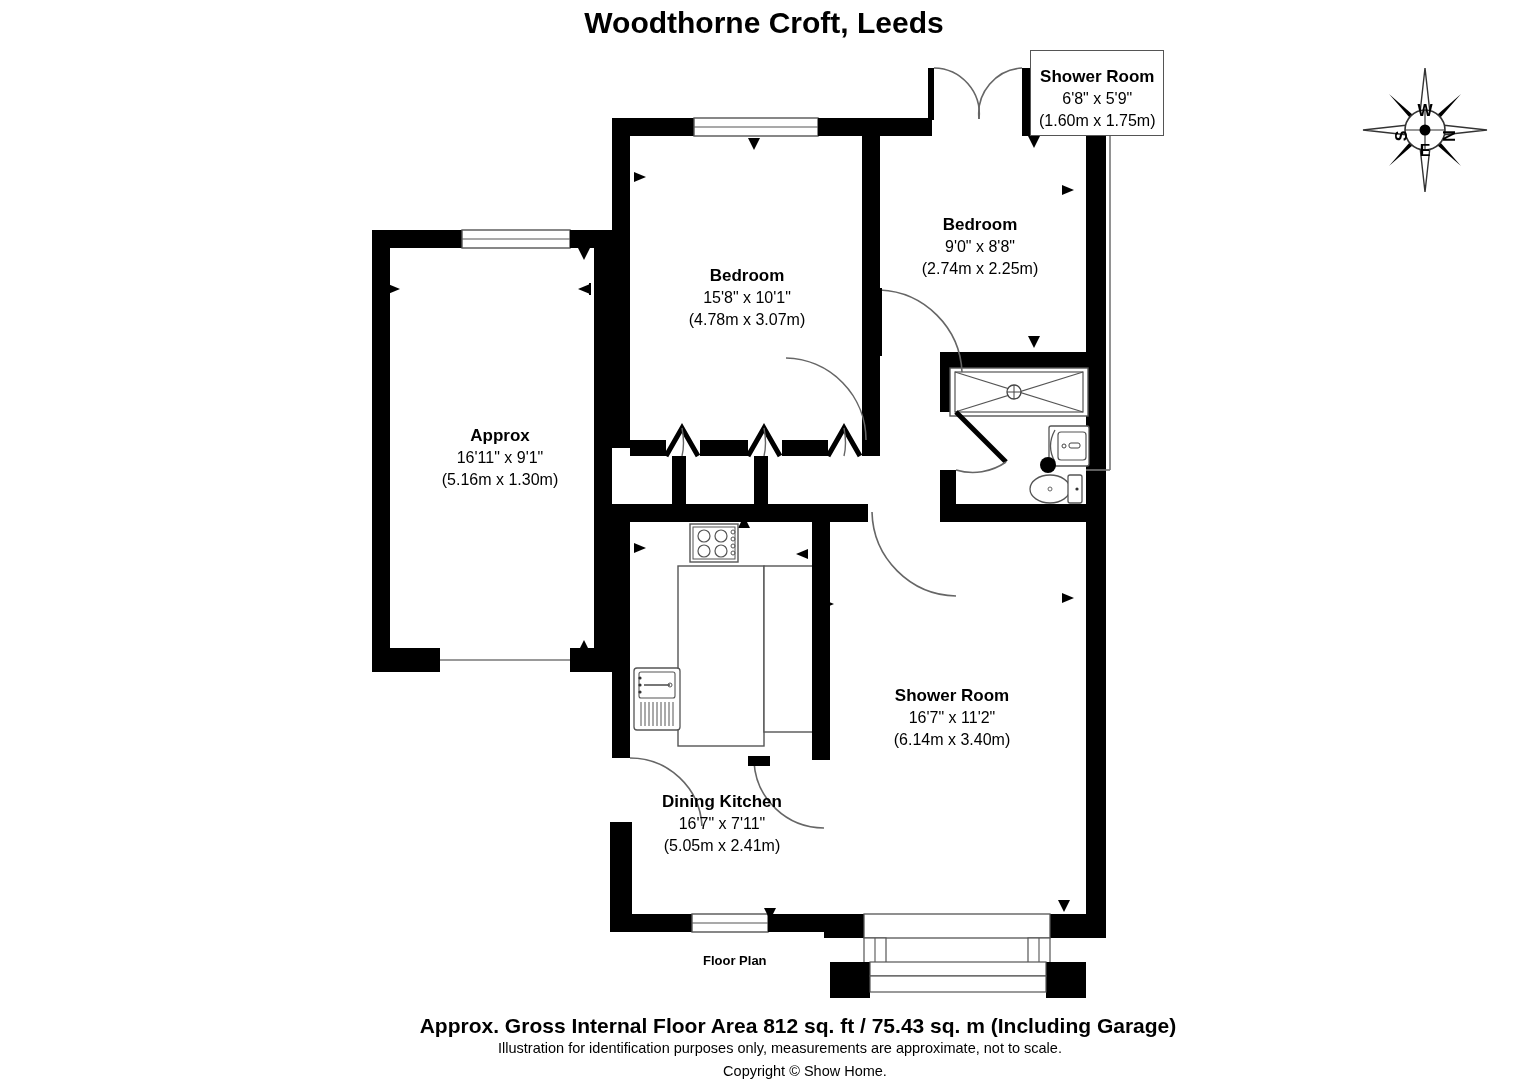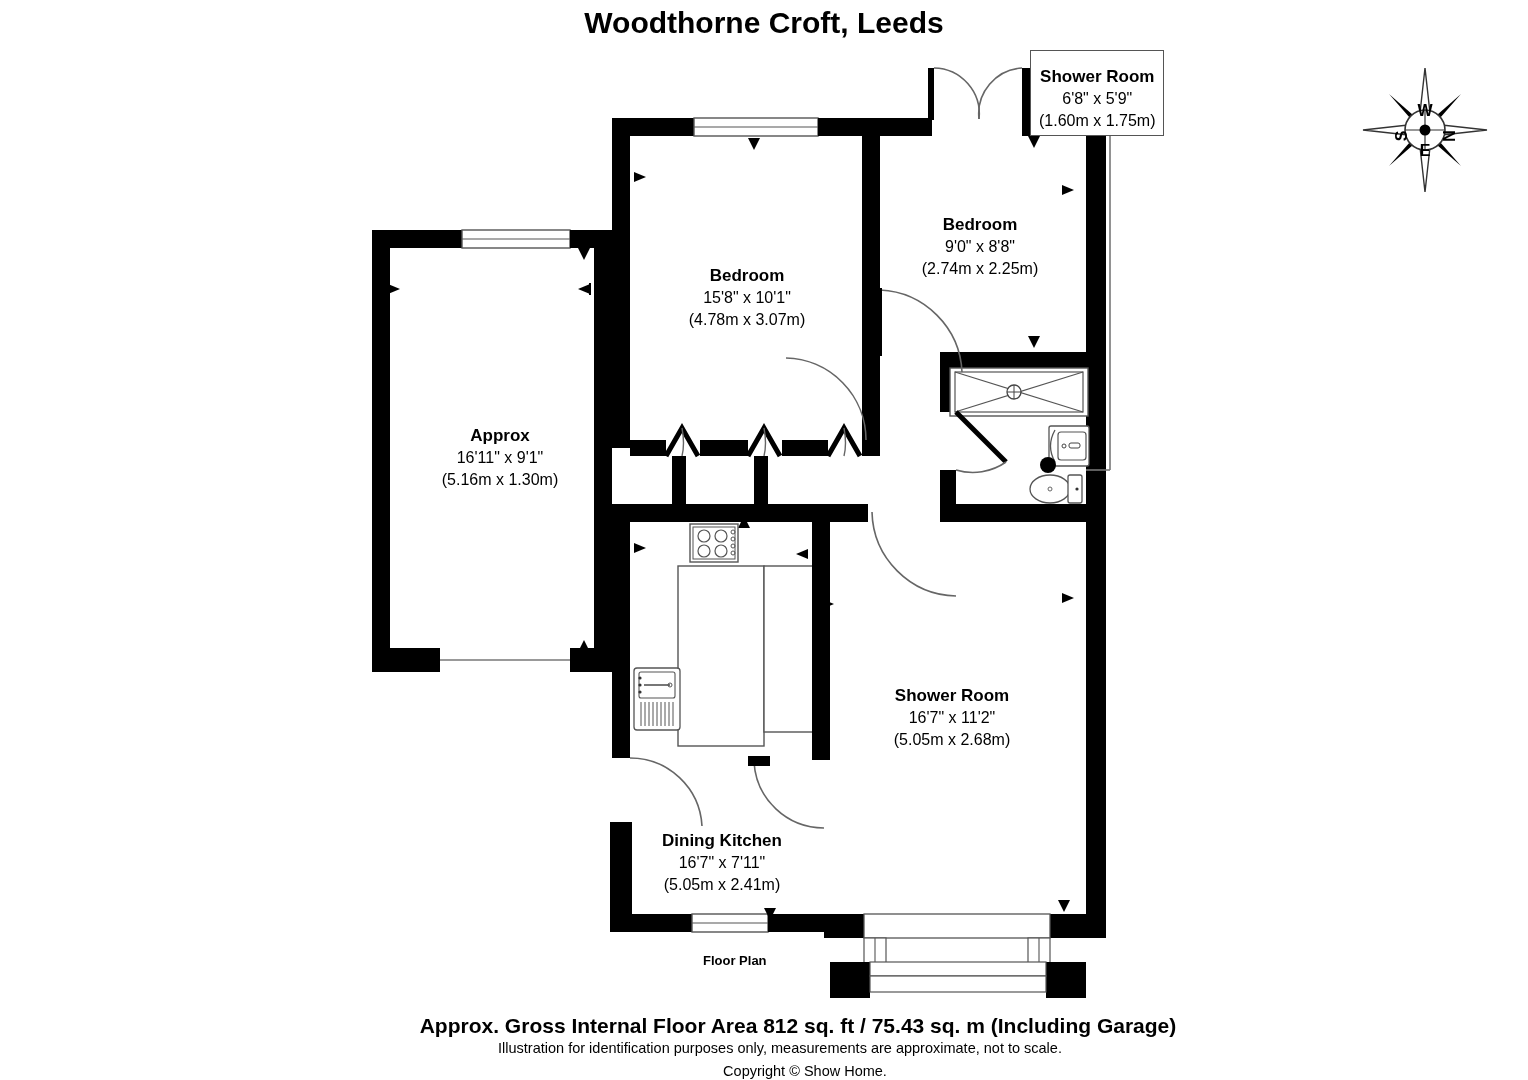--- a/index.html
+++ b/index.html
@@ -346,24 +346,24 @@
 
   <div class="room-label" style="left:410px; top:425px; width:180px;">
     <span class="rname">Approx</span>
     <span class="rimp">16'11" x 9'1"</span>
     <span class="rmet">(5.16m x 1.30m)</span>
   </div>
 
   <div class="room-label" style="left:857px; top:685px; width:190px;">
     <span class="rname">Shower Room</span>
     <span class="rimp">16'7" x 11'2"</span>
-    <span class="rmet">(5.05m x 2.68m)</span>
-  </div>
-
-  <div class="room-label" style="left:627px; top:830px; width:190px;">
+    <span class="rmet">(6.14m x 3.40m)</span>
+  </div>
+
+  <div class="room-label" style="left:627px; top:791px; width:190px;">
     <span class="rname">Dining Kitchen</span>
     <span class="rimp">16'7" x 7'11"</span>
     <span class="rmet">(5.05m x 2.41m)</span>
   </div>
 
   <div class="floorplan-caption" style="left:703px; top:953px;">Floor Plan</div>
 
   <div class="svgwrap" style="left:1355px; top:60px; width:140px; height:140px;">
     <svg width="140" height="140" viewBox="0 0 140 140" xmlns="http://www.w3.org/2000/svg">
 

